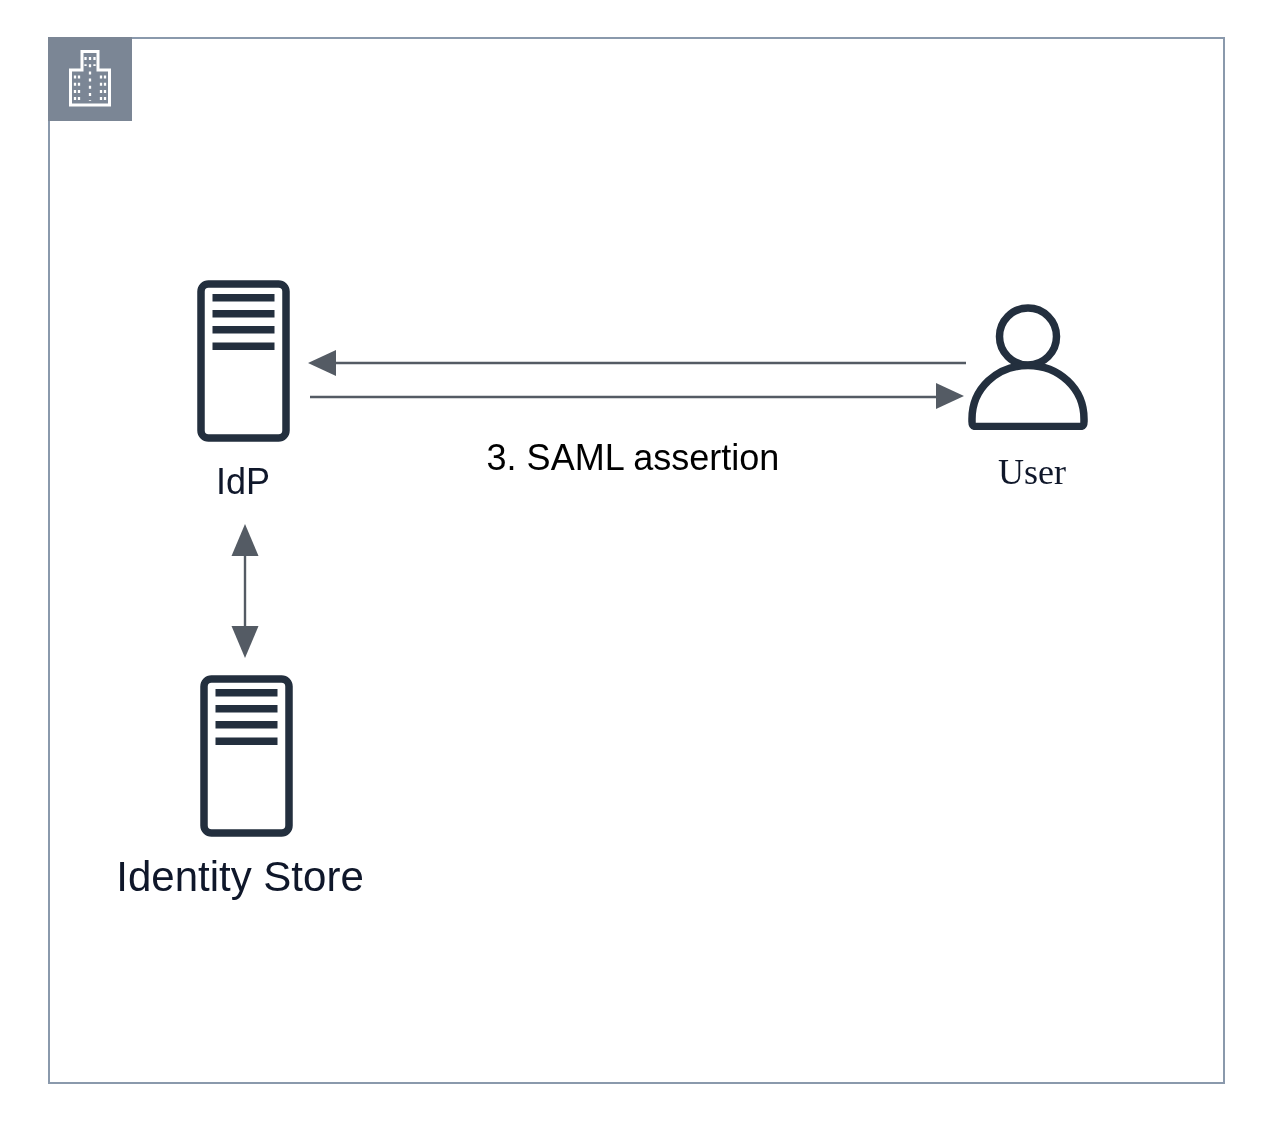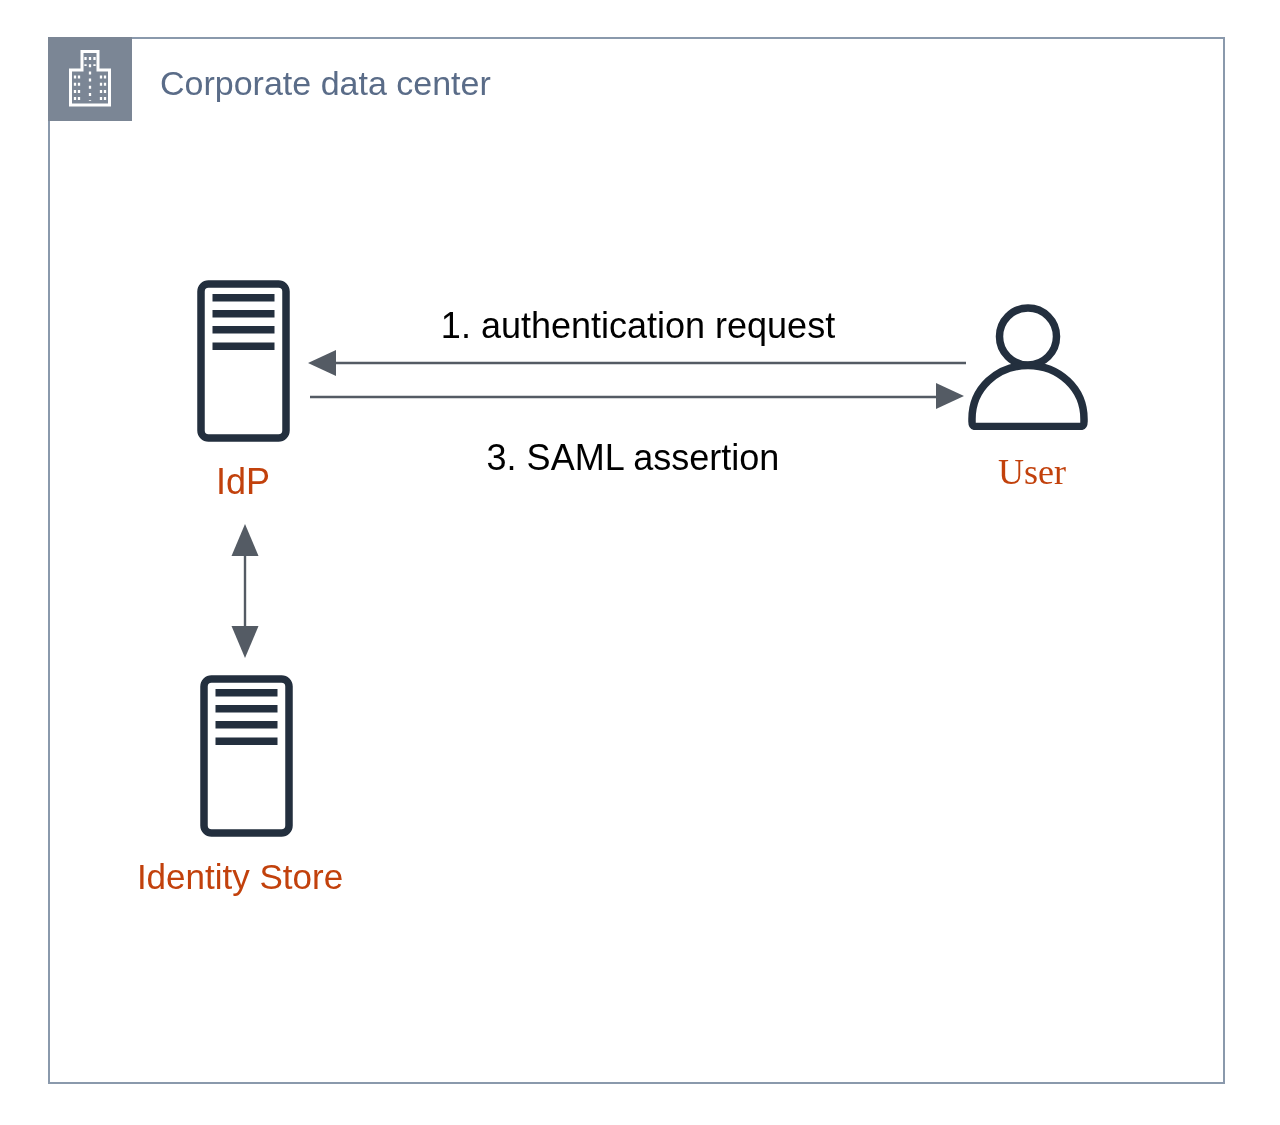--- a/index.html
+++ b/index.html
@@ -35,28 +35,28 @@
   }
 
   .node-icon { z-index: 2; }
   .idp-icon            { left: 197px; top: 280px; width: 93px;  height: 162px; }
   .identity-store-icon { left: 200px; top: 675px; width: 93px;  height: 162px; }
   .user-icon           { left: 968px; top: 303px; width: 120px; height: 127px; }
 
   .node-label {
     font-size: 36px;
     line-height: 42px;
-    color: #c2410c;
+    color: #0f172a;
     white-space: nowrap;
     transform: translateX(-50%);
     z-index: 2;
   }
   .idp-label            { left: 243px;  top: 461px; }
   .user-label           { left: 1032px; top: 451px; font-family: Liberation Serif, serif; }
-  .identity-store-label { left: 240px;  top: 856px; font-size: 35px; }
+  .identity-store-label { left: 240px;  top: 856px; font-size: 42px; }
 
   .edge-label {
     font-size: 36px;
     line-height: 42px;
     color: #000000;
     white-space: nowrap;
     z-index: 2;
   }
   .edge-label-1 { left: 638px; top: 305px; transform: translateX(-50%); }
   .edge-label-3 { left: 633px; top: 437px; transform: translateX(-50%); }
@@ -83,21 +83,20 @@
       <line x1="42" y1="20" x2="42" y2="64"></line>
       <line x1="27" y1="38.5" x2="27" y2="64"></line>
       <line x1="31" y1="38.5" x2="31" y2="64"></line>
       <line x1="53" y1="38.5" x2="53" y2="64"></line>
       <line x1="57" y1="38.5" x2="57" y2="64"></line>
       <line x1="37.5" y1="20" x2="37.5" y2="29"></line>
       <line x1="46.5" y1="20" x2="46.5" y2="29"></line>
     </g>
   </svg>
 
-  <div class="abs group-title">Corporate data center</div>
 
   <svg class="abs node-icon idp-icon" viewBox="0 0 93 162" aria-hidden="true">
     <rect x="4" y="4" width="85" height="154" rx="7.5" fill="none" stroke="#232f3e" stroke-width="7.5"></rect>
     <g fill="#232f3e">
       <rect x="15.5" y="14" width="62" height="7.5"></rect>
       <rect x="15.5" y="30" width="62" height="7.5"></rect>
       <rect x="15.5" y="46" width="62" height="7.5"></rect>
       <rect x="15.5" y="62.5" width="62" height="7.5"></rect>
     </g>
   </svg>
@@ -132,16 +131,15 @@
       <polygon points="964,396 936,383 936,409" fill="#545b64"></polygon>
     </g>
 
     <g>
       <line x1="245" y1="553" x2="245" y2="630" stroke="#545b64" stroke-width="2.4"></line>
       <polygon points="245,524 231.5,556 258.5,556" fill="#545b64"></polygon>
       <polygon points="245,658 231.5,626 258.5,626" fill="#545b64"></polygon>
     </g>
   </svg>
 
-  <div class="abs edge-label edge-label-1">1. authentication request</div>
   <div class="abs edge-label edge-label-3">3. SAML assertion</div>
 
 </div>
 
 </body></html>

